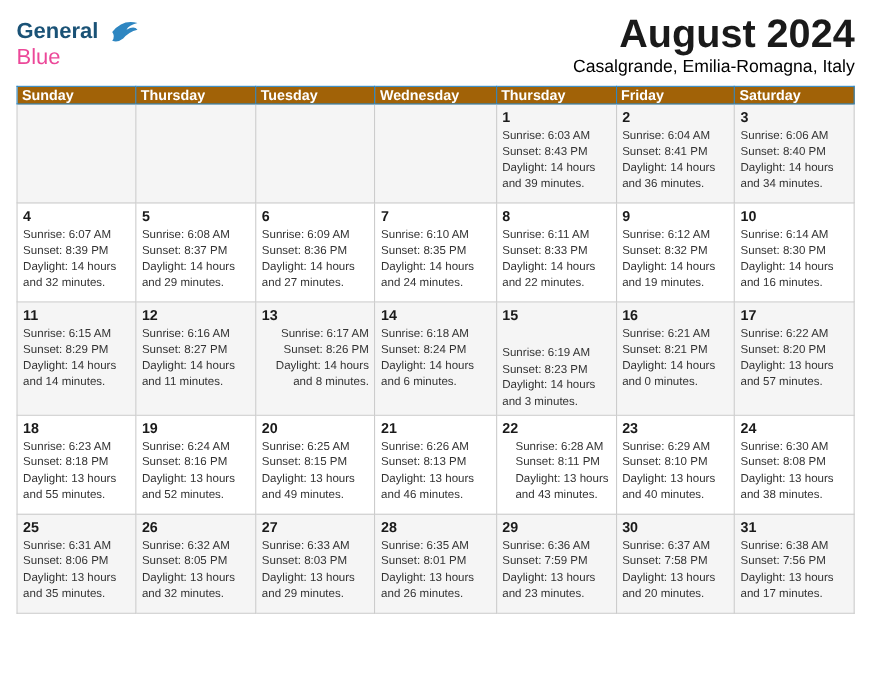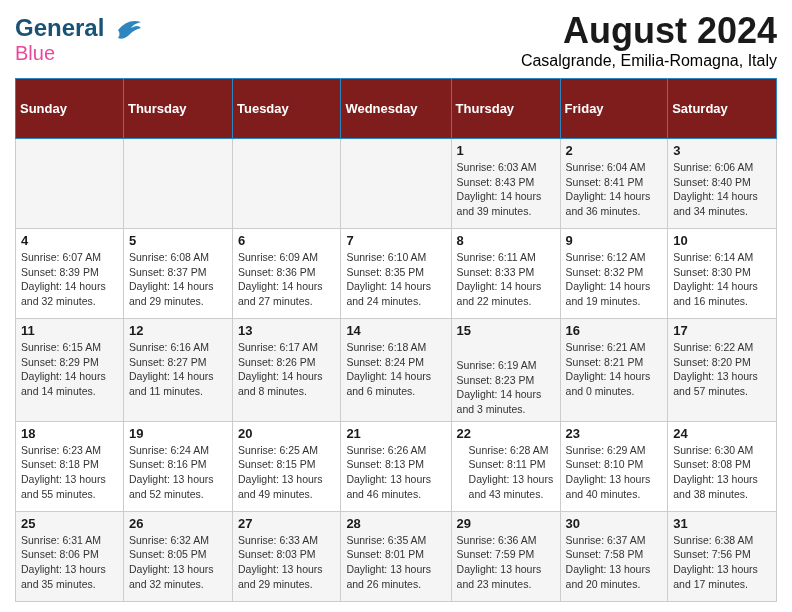--- a/index.html
+++ b/index.html
@@ -37,23 +37,23 @@
     .subtitle {
       font-size: 16px;
       color: #000000;
     }
     .calendar {
       width: 100%;
       border-collapse: collapse;
       font-size: 11px;
     }
     .calendar thead th {
-      background-color: #7f1d1d;
+      background-color: #a16207;
       color: white;
-      padding: 22px 4px;
+      padding: 0 4px;
       text-align: left;
       font-size: 13px;
       font-weight: bold;
       border: 1px solid #2e86c1;
     }
     .calendar tbody td {
       border: 1px solid #ccc;
       vertical-align: top;
       padding: 4px 5px;
       height: 90px;
@@ -81,21 +81,21 @@
       background-color: #f5f5f5;
     }
   </style>
 </head>
 <body>
 
 <div class="header-section">
   <div class="logo">
     <div>
       <div style="display:flex; align-items:center;">
-        <div style="font-size:24px; font-weight:bold; color:#1a5276; line-height:1.1;">
+        <div style="font-size:20px; font-weight:bold; color:#1a5276; line-height:1.1;">
           <span style="color:#1a5276;">General</span>
           <svg class="logo-bird" viewBox="0 0 30 28" style="display:inline-block; vertical-align:middle; margin-left:2px;">
             <path d="M5,14 Q15,2 28,6 Q20,8 18,12 Q25,8 28,12 Q20,14 15,20 Q10,24 5,22 Q8,18 5,14Z" fill="#2e86c1"></path>
           </svg>
         </div>
       </div>
       <div style="font-size:20px; font-weight:normal; color:#ec4899; line-height:1.1; margin-top:-2px;">Blue</div>
     </div>
   </div>
   <div class="title-section">
@@ -205,21 +205,21 @@
         </td>
         <td>
           <span class="day-number">12</span>
           <div class="day-info" style="white-space: pre-line;">Sunrise: 6:16 AM
 Sunset: 8:27 PM
 Daylight: 14 hours
 and 11 minutes.</div>
         </td>
         <td>
           <span class="day-number">13</span>
-          <div class="day-info" style="white-space: pre-line;">Sunrise: 6:17 AM
+          <div class="day-info" style="white-space: pre-line; text-align: right;">Sunrise: 6:17 AM
 Sunset: 8:26 PM
 Daylight: 14 hours
 and 8 minutes.</div>
         </td>
         <td>
           <span class="day-number">14</span>
           <div class="day-info" style="white-space: pre-line;">Sunrise: 6:18 AM
 Sunset: 8:24 PM
 Daylight: 14 hours
 and 6 minutes.</div>

